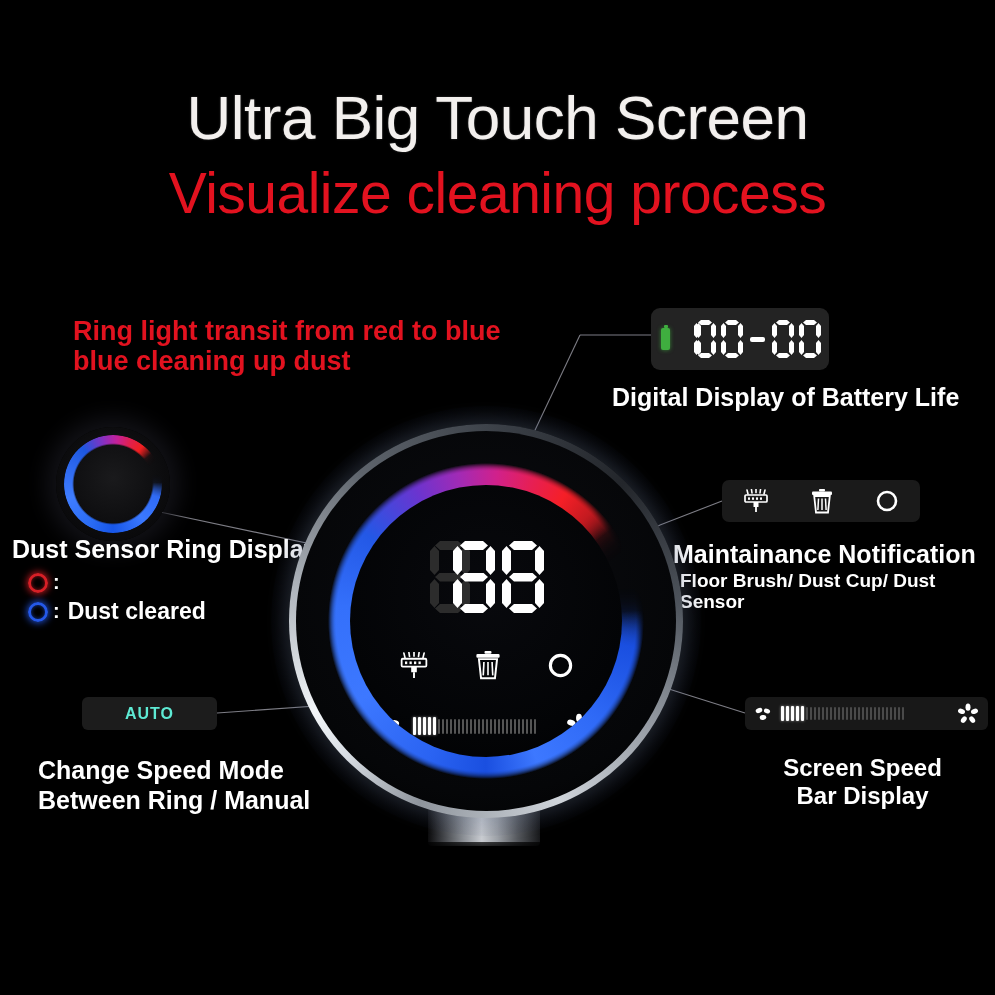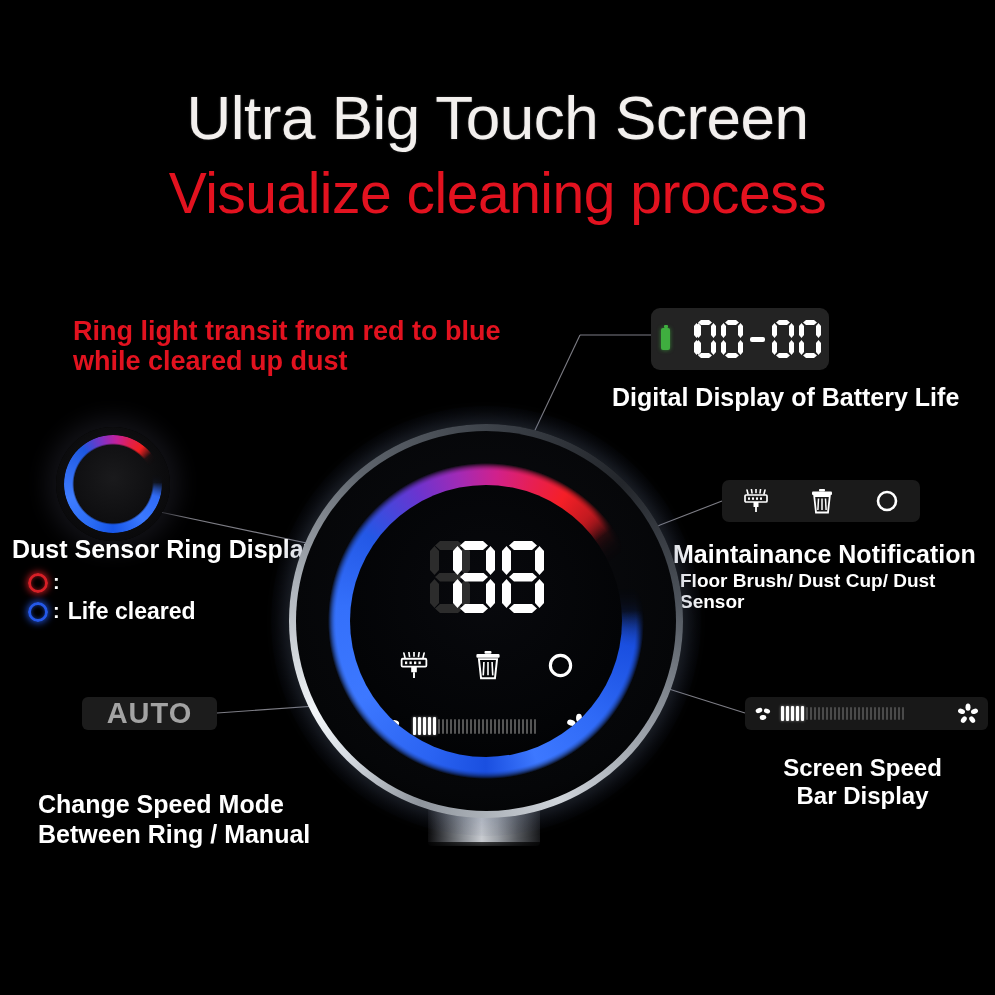--- a/index.html
+++ b/index.html
@@ -81,21 +81,20 @@
     font-size: 24px;
     text-align: center;
     width: 185px;
     line-height: 1.18;
   }
   #label-speedmode {
     left: 38px;
     top: 755px;
     font-size: 25px;
     line-height: 1.2;
-    margin-top: 34px;
   }
 
   
   #dust-legend {
     position: absolute;
     left: 28px;
     top: 568px;
   }
   .legend-row {
     display: flex;
@@ -277,22 +276,22 @@
     top: 697px;
     width: 135px;
     height: 33px;
     background: #1c1c1c;
     border-radius: 6px;
     display: flex;
     align-items: center;
     justify-content: center;
   }
   #auto-chip span {
-    color: #a3a3a3;
-    font-size: 29px;
+    color: #5eead4;
+    font-size: 16px;
     font-weight: bold;
     letter-spacing: 1px;
   }
 
   
   #speedbar-chip {
     position: absolute;
     left: 745px;
     top: 697px;
     width: 243px;
@@ -488,39 +487,39 @@
       <circle cx="492" cy="521" r="4"></circle>
       <circle cx="536" cy="592" r="4"></circle>
       <circle cx="570" cy="651" r="4"></circle>
       <circle cx="444" cy="703" r="4"></circle>
       <circle cx="330" cy="548" r="3.5"></circle>
     </g>
   </svg>
 
   <div class="callout red" id="ring-transit-note">
     <span>Ring light transit from red to blue</span>
-    <span class="l2">while cleared up dust</span>
+    <span class="l2">blue cleaning up dust</span>
   </div>
 
   <div id="dust-ring-widget">
     <div class="arc-glow" style="background: conic-gradient(rgb(23, 86, 232) 0deg, rgb(42, 108, 245) 30deg, rgb(63, 125, 255) 72deg, rgb(47, 106, 240) 110deg, rgb(29, 87, 224) 140deg, rgb(138, 47, 192) 168deg, rgb(196, 33, 154) 185deg, rgb(224, 32, 79) 202deg, rgb(241, 32, 32) 218deg, rgba(0, 0, 0, 0) 232deg, rgba(0, 0, 0, 0) 268deg, rgb(47, 106, 245) 286deg, rgb(59, 121, 255) 320deg, rgb(23, 86, 232) 360deg); transform: matrix(-1, 0, 0, -1, 0, 0); mask: radial-gradient(circle, rgba(0, 0, 0, 0) 0px, rgba(0, 0, 0, 0) 39px, rgb(0, 0, 0) 41px, rgb(0, 0, 0) 49px, rgba(0, 0, 0, 0) 50px);"></div>
     <div class="arc-layer"></div>
   </div>
 
   <div class="callout white" id="label-dust-sensor">Dust Sensor Ring Display</div>
 
   <div id="dust-legend">
     <div class="legend-row">
       <span class="legend-ring red"></span>
       <span class="legend-colon">:</span>
     </div>
     <div class="legend-row">
       <span class="legend-ring blue"></span>
       <span class="legend-colon">:</span>
-      <span class="legend-text">Life cleared</span>
+      <span class="legend-text">Dust cleared</span>
     </div>
   </div>
 
   <div id="battery-chip">
     <span class="batt-icon"></span>
     <span class="seg-digits" id="battery-digits">
         <span class="seg sm one">
           <i class="b"></i>
           <i class="c"></i>
         </span>

